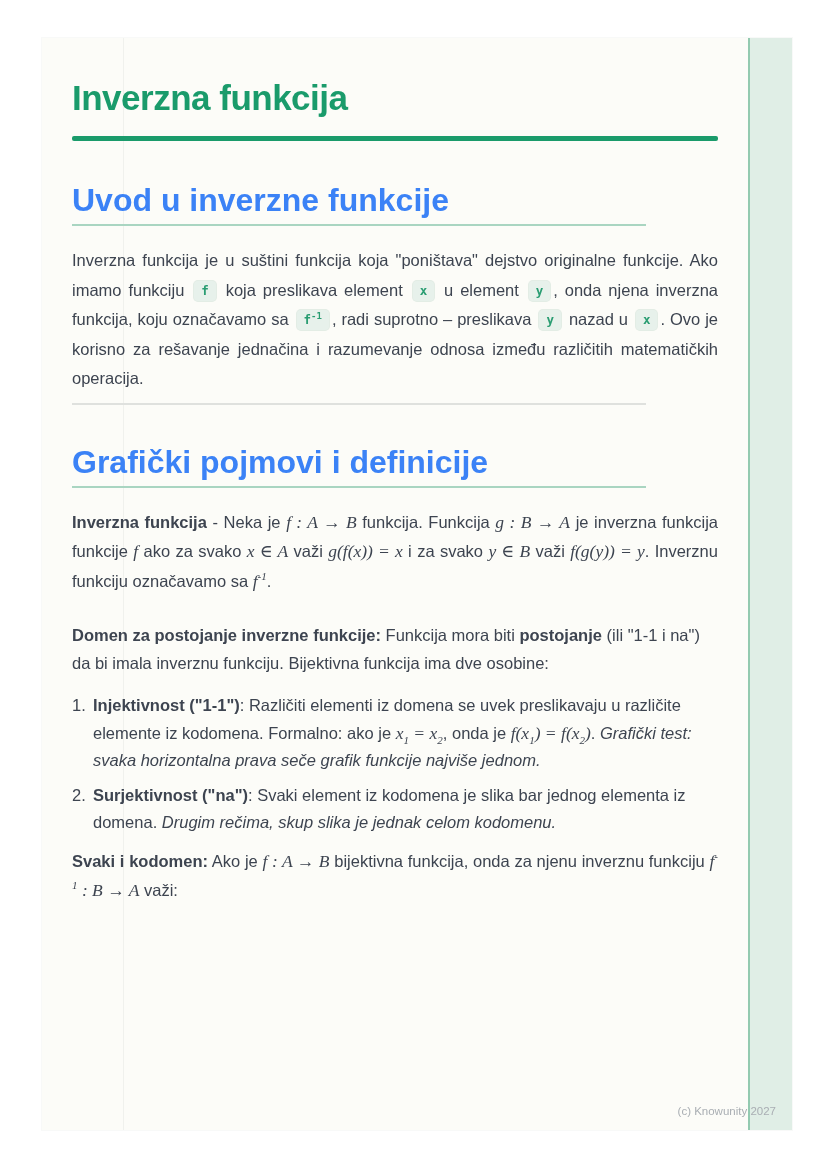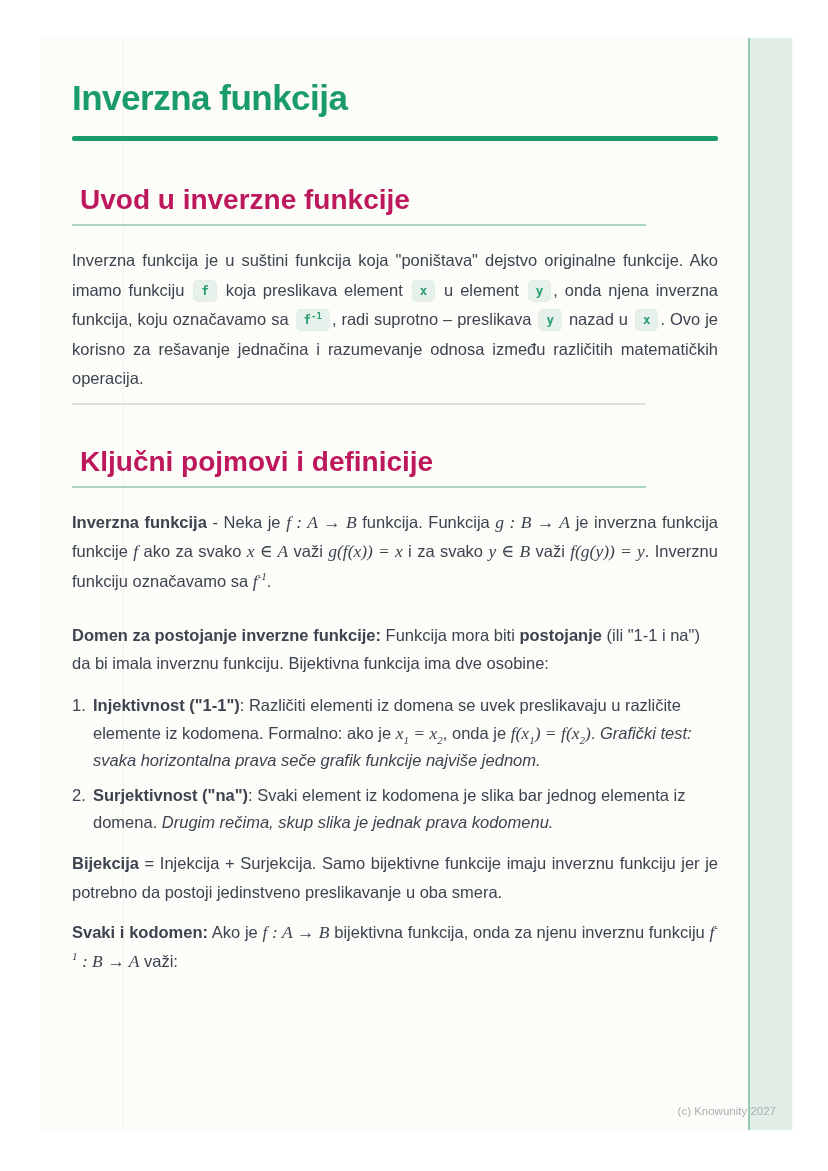--- a/index.html
+++ b/index.html
@@ -22,21 +22,21 @@
     background:#e0eee6;border-left:2px solid #93cab0;box-sizing:border-box;z-index:1;
   }
   .content{position:absolute;left:30px;top:0;width:646px;z-index:2;}
 
   h1{
     margin:39px 0 0;font-size:35px;line-height:42px;font-weight:700;
     color:#1a9b6b;letter-spacing:-0.5px;
   }
   .title-rule{margin-top:17px;height:5px;background:#1a9b6b;border-radius:2px;}
 
-  h2{margin:8px;font-size:28px;line-height:32px;font-weight:700;color:#be185d;}
+  h2{margin:0;font-size:32px;line-height:32px;font-weight:700;color:#3b82f6;}
   .h2-uvod{margin-top:43px;}
   .h2-kljucni{margin-top:41px;}
   .h2-rule{margin-top:8px;height:2px;background:#a9d5c1;width:574px;}
 
   .para{margin:0;font-size:16.5px;line-height:29.5px;color:#3d4450;}
   .p1{margin-top:20px;text-align:justify;}
   .divider{margin-top:9px;height:2px;background:#dfe1de;width:574px;}
   .p2{margin-top:20px;text-align:justify;}
 
   .callout{
@@ -95,38 +95,37 @@
     <h1>Inverzna funkcija</h1>
     <div class="title-rule"></div>
 
     <h2 class="h2-uvod">Uvod u inverzne funkcije</h2>
     <div class="h2-rule"></div>
 
     <p class="para p1">Inverzna funkcija je u suštini funkcija koja "poništava" dejstvo originalne funkcije. Ako imamo funkciju <code class="chip">f</code> koja preslikava element <code class="chip">x</code> u element <code class="chip">y</code>, onda njena inverzna funkcija, koju označavamo sa <code class="chip">f<sup>-1</sup></code>, radi suprotno – preslikava <code class="chip">y</code> nazad u <code class="chip">x</code>. Ovo je korisno za rešavanje jednačina i razumevanje odnosa između različitih matematičkih operacija.</p>
 
     <div class="divider"></div>
 
-    <h2 class="h2-kljucni">Ključni pojmovi i definicije</h2>
+    <h2 class="h2-kljucni">Grafički pojmovi i definicije</h2>
     <div class="h2-rule"></div>
 
     <p class="para p2"><strong>Inverzna funkcija</strong> - Neka je <span class="math">f : A → B</span> funkcija. Funkcija <span class="math">g : B → A</span> je inverzna funkcija funkcije <span class="math">f</span> ako za svako <span class="math">x ∈ A</span> važi <span class="math">g(f(x)) = x</span> i za svako <span class="math">y ∈ B</span> važi <span class="math">f(g(y)) = y</span>. Inverznu funkciju označavamo sa <span class="math">f<sup>-1</sup></span>.</p>
 
 
     <p class="para p3"><strong>Domen za postojanje inverzne funkcije:</strong> Funkcija mora biti <strong>postojanje</strong> (ili "1-1 i na") da bi imala inverznu funkciju. Bijektivna funkcija ima dve osobine:</p>
 
     <ol class="props">
       <li>
         <span class="li-num">1.</span>
         <span class="li-body"><strong>Injektivnost ("1-1")</strong>: Različiti elementi iz domena se uvek preslikavaju u različite elemente iz kodomena. Formalno: ako je <span class="math">x<sub>1</sub></span><span class="math"> = </span><span class="math">x<sub>2</sub></span>, onda je <span class="math">f(x<sub>1</sub></span><span class="math">) = </span><span class="math">f(x<sub>2</sub></span><span class="math">)</span>. <em class="it">Grafički test: svaka horizontalna prava seče grafik funkcije najviše jednom.</em></span>
       </li>
       <li>
         <span class="li-num">2.</span>
-        <span class="li-body"><strong>Surjektivnost ("na")</strong>: Svaki element iz kodomena je slika bar jednog elementa iz domena. <em class="it">Drugim rečima, skup slika je jednak prava kodomenu.</em></span>
+        <span class="li-body"><strong>Surjektivnost ("na")</strong>: Svaki element iz kodomena je slika bar jednog elementa iz domena. <em class="it">Drugim rečima, skup slika je jednak celom kodomenu.</em></span>
       </li>
     </ol>
 
-    <p class="para p4"><strong>Bijekcija</strong> = Injekcija + Surjekcija. Samo bijektivne funkcije imaju inverznu funkciju jer je potrebno da postoji jedinstveno preslikavanje u oba smera.</p>
 
     <p class="para p5"><strong>Svaki i kodomen:</strong> Ako je <span class="math">f : A → B</span> bijektivna funkcija, onda za njenu inverznu funkciju <span class="math">f<sup>-1</sup></span><span class="math"> : B → A</span> važi:</p>
   </div>
 
   <div class="footer">(c) Knowunity 2027</div>
 </div>
 
 </body></html>

